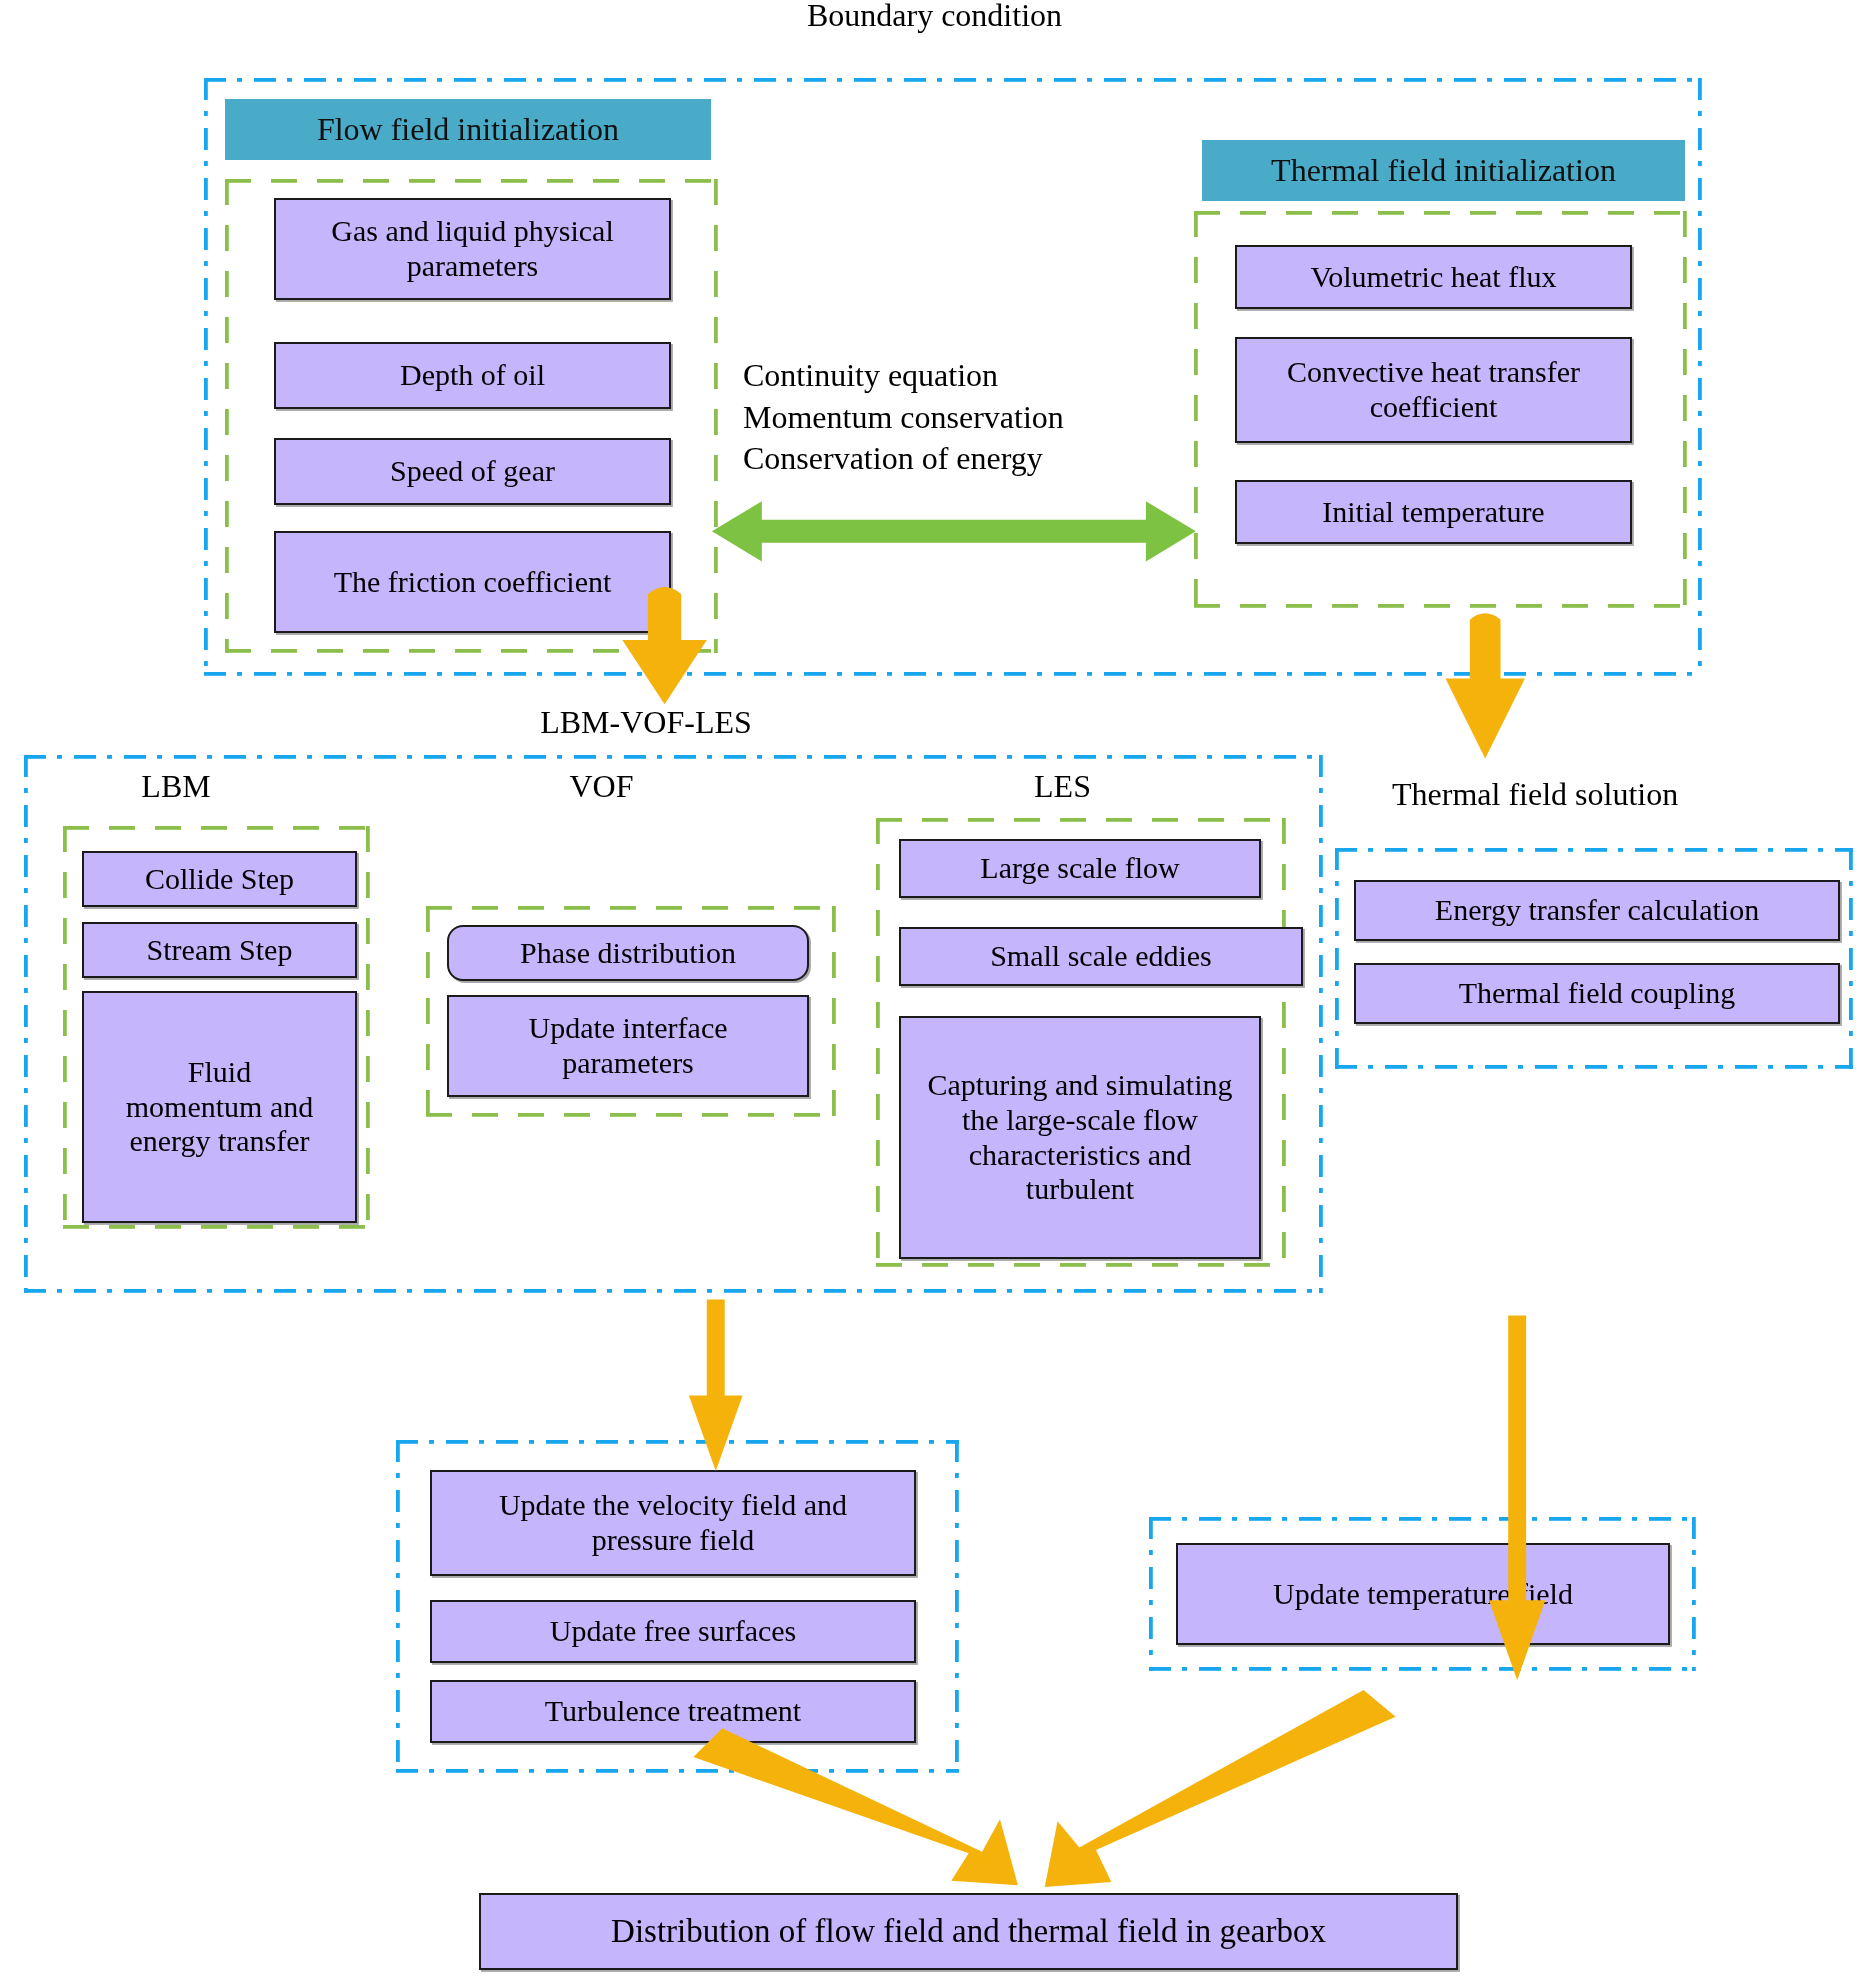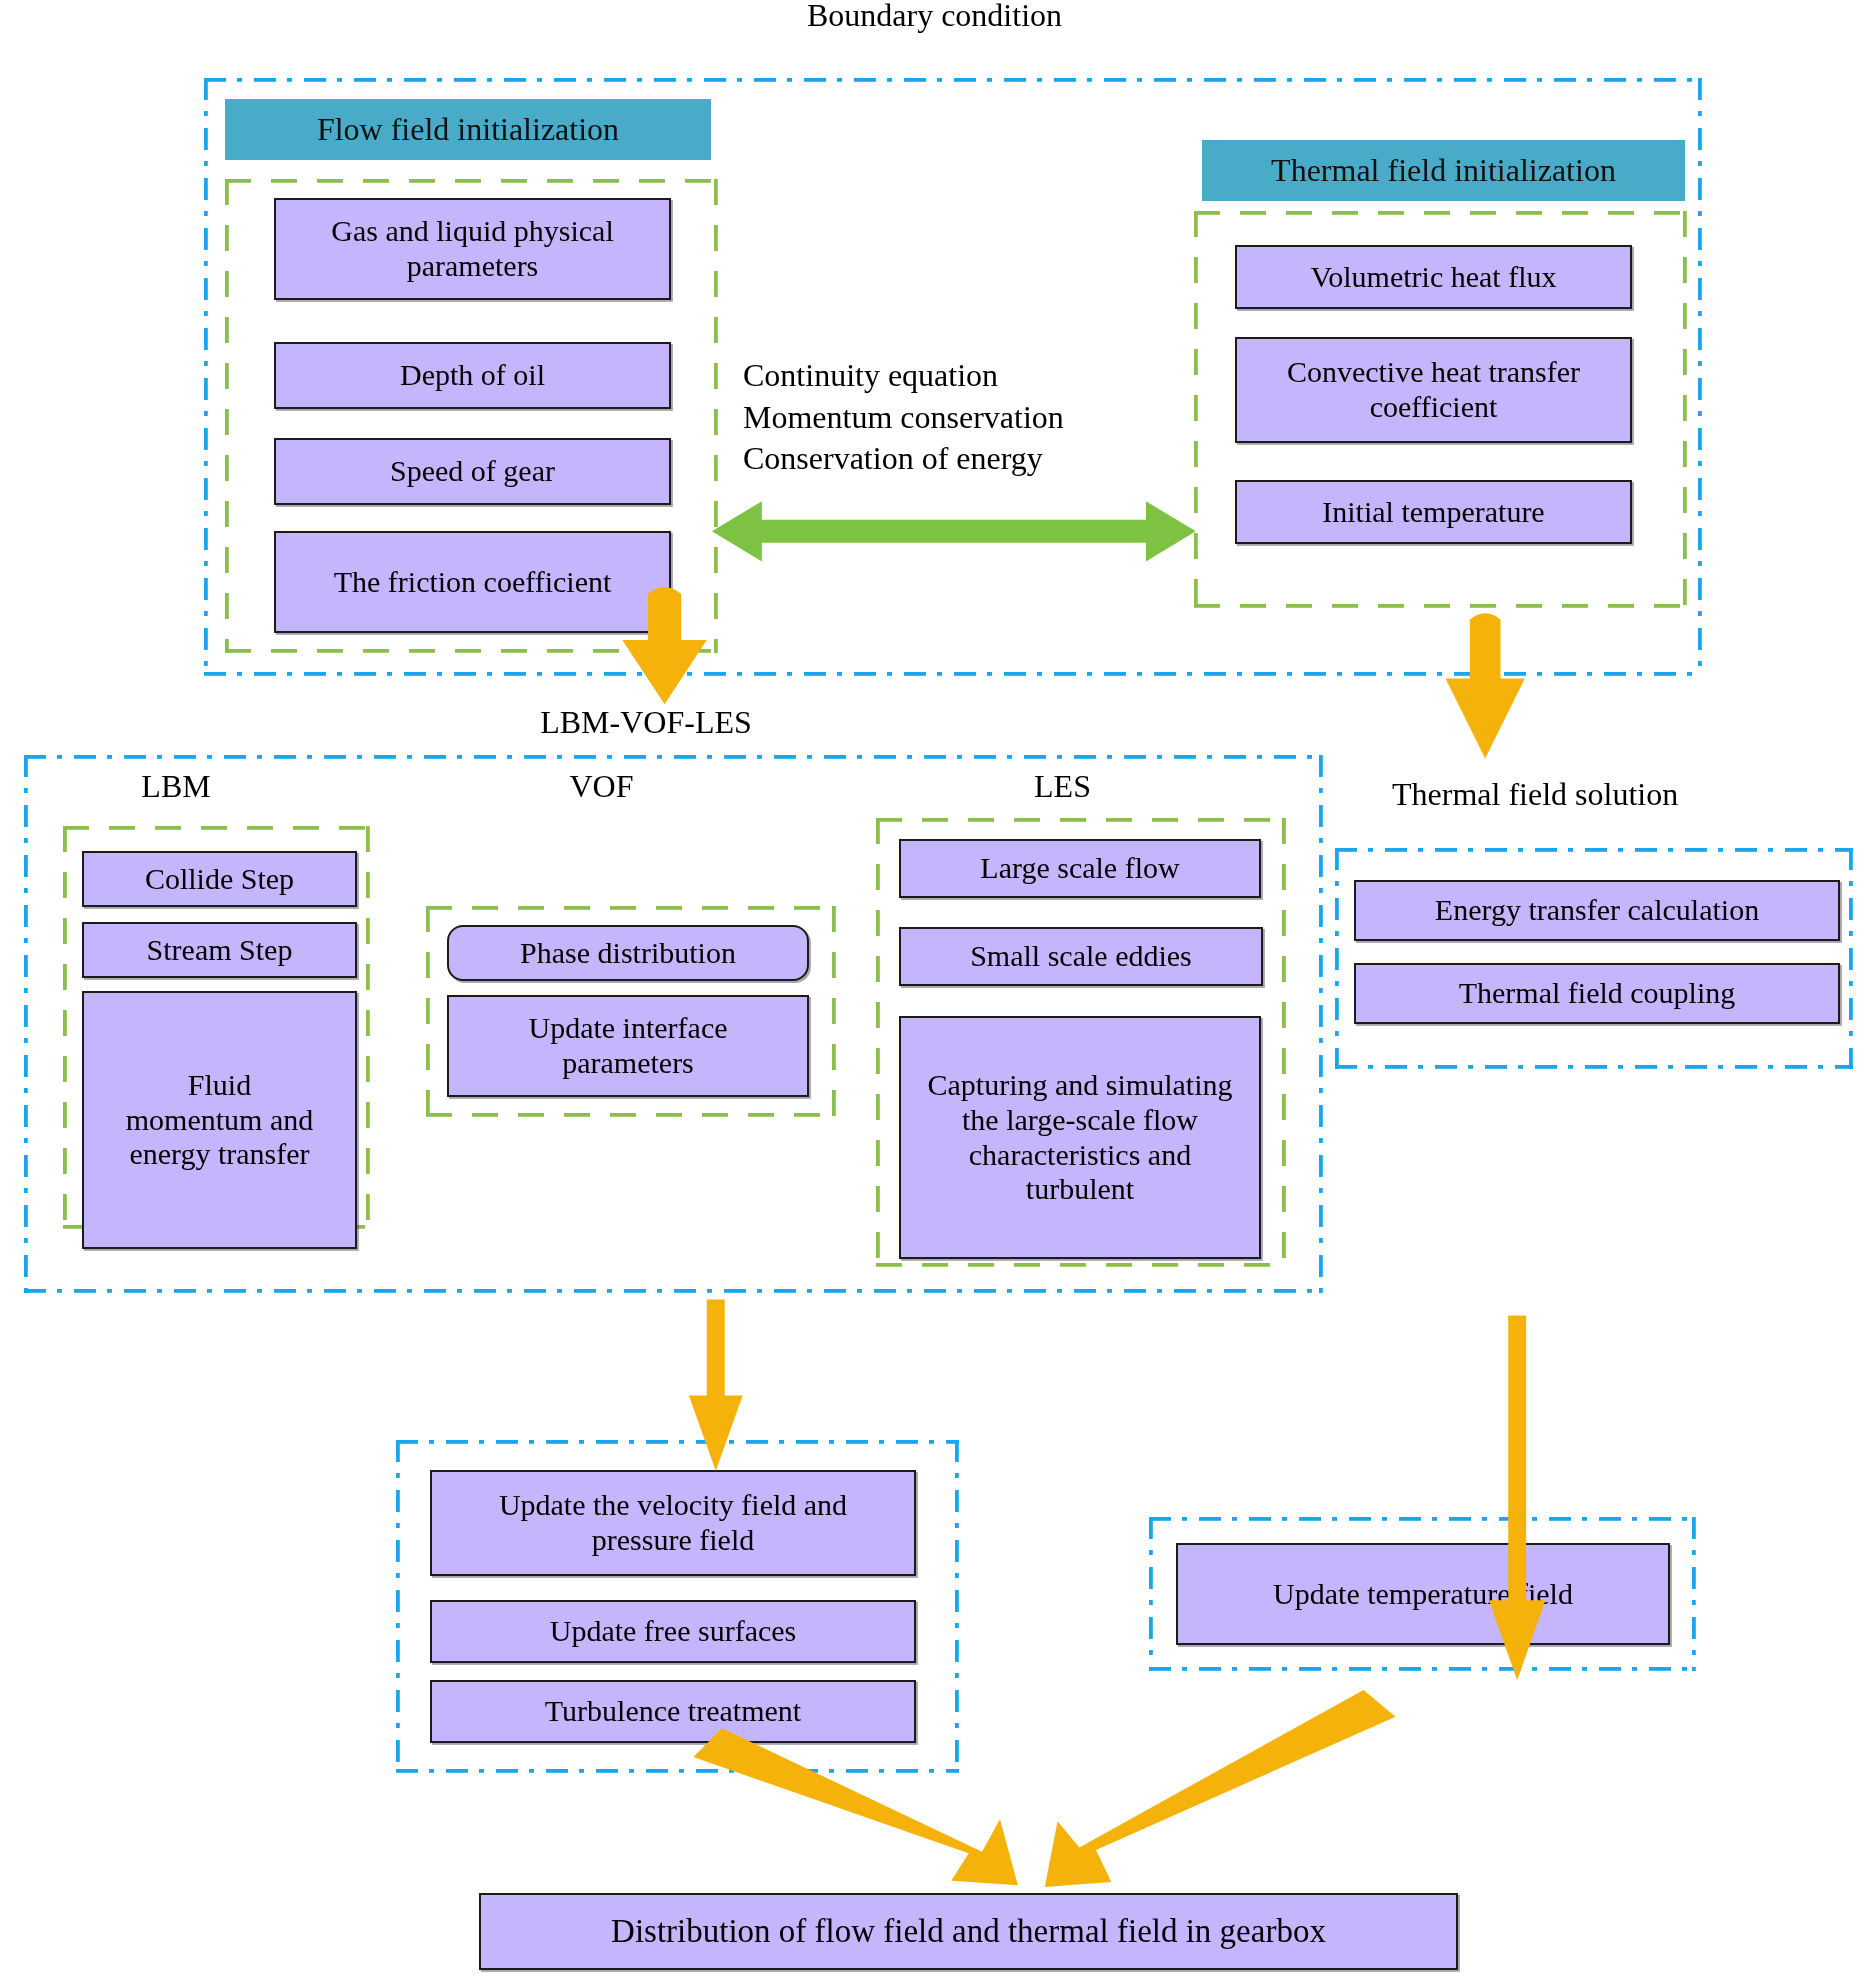--- a/index.html
+++ b/index.html
@@ -114,31 +114,31 @@
   <div class="abs node" style="left:1235px;top:480px;width:397px;height:64px;">Initial temperature</div>
 
   <div class="abs cap" style="left:486px;top:704px;width:320px;">LBM-VOF-LES</div>
 
   <div class="abs dashdot" style="left:24px;top:755px;width:1299px;height:538px;"></div>
 
   <div class="abs cap" style="left:112px;top:768px;width:128px;">LBM</div>
   <div class="abs greendash" style="left:63px;top:826px;width:307px;height:403px;"></div>
   <div class="abs node" style="left:82px;top:851px;width:275px;height:56px;">Collide Step</div>
   <div class="abs node" style="left:82px;top:922px;width:275px;height:56px;">Stream Step</div>
-  <div class="abs node" style="left:82px;top:991px;width:275px;height:258px;padding:0 33px;">Fluid momentum and energy transfer</div>
+  <div class="abs node" style="left:82px;top:991px;width:275px;height:232px;padding:0 33px;">Fluid momentum and energy transfer</div>
 
   <div class="abs cap" style="left:531px;top:768px;width:141px;">VOF</div>
   <div class="abs greendash" style="left:426px;top:906px;width:410px;height:211px;"></div>
   <div class="abs node" style="left:447px;top:925px;width:362px;height:56px;border-radius:16px;">Phase distribution</div>
   <div class="abs node" style="left:447px;top:995px;width:362px;height:102px;padding:0 38px;">Update interface parameters</div>
 
   <div class="abs cap" style="left:992px;top:768px;width:141px;">LES</div>
   <div class="abs greendash" style="left:876px;top:818px;width:410px;height:449px;"></div>
   <div class="abs node" style="left:899px;top:839px;width:362px;height:59px;">Large scale flow</div>
-  <div class="abs node" style="left:899px;top:927px;width:364px;height:59px;text-align:center;">Small scale eddies</div>
+  <div class="abs node" style="left:899px;top:927px;width:404px;height:59px;text-align:center;">Small scale eddies</div>
   <div class="abs node" style="left:899px;top:1016px;width:362px;height:243px;padding:0 24px;">Capturing and simulating the large-scale flow characteristics and turbulent</div>
 
   <div class="abs cap" style="left:1392px;top:776px;width:448px;text-align:left;">Thermal field solution</div>
   <div class="abs dashdot" style="left:1335px;top:848px;width:518px;height:221px;"></div>
   <div class="abs node" style="left:1354px;top:880px;width:486px;height:61px;">Energy transfer calculation</div>
   <div class="abs node" style="left:1354px;top:963px;width:486px;height:61px;">Thermal field coupling</div>
 
   <div class="abs dashdot" style="left:396px;top:1440px;width:563px;height:333px;"></div>
   <div class="abs node" style="left:430px;top:1470px;width:486px;height:106px;padding:0 15px;">Update the velocity field and pressure field</div>
   <div class="abs node" style="left:430px;top:1600px;width:486px;height:63px;">Update free surfaces</div>

